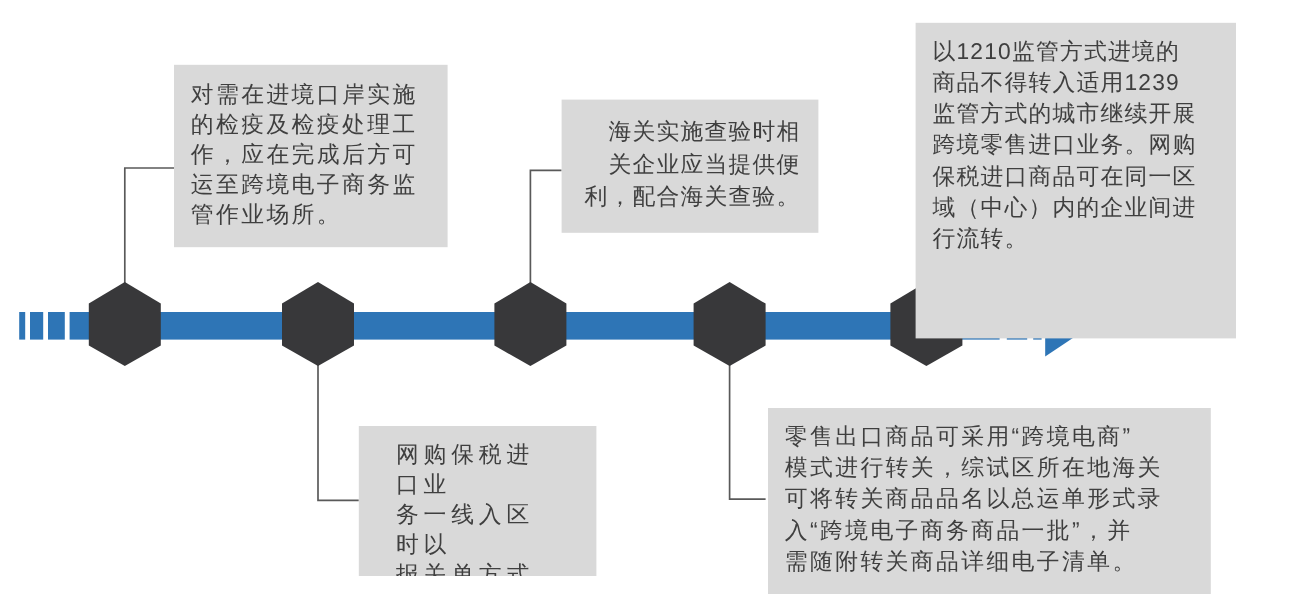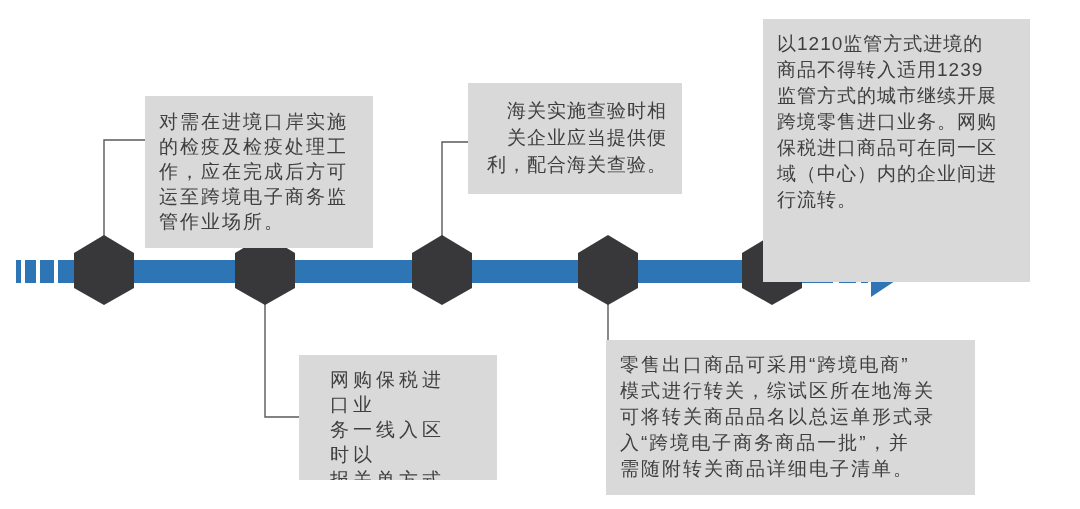--- a/index.html
+++ b/index.html
@@ -17,27 +17,27 @@
     color:var(--text-color,#3F3F3F);
     box-sizing:border-box;
     overflow:hidden;
   }
   .callout .txt{
     display:block;
     white-space:pre-line;
     font-size:19px;
   }
   
-  .c1{left:145px;top:54px;width:228px;height:152px;padding:13px 14px;margin-top:42px;}
+  .c1{left:145px;top:54px;width:228px;height:152px;padding:13px 14px;}
   .c1 .txt{line-height:25px;letter-spacing:2px;}
   .c2{left:299px;top:355px;width:198px;height:125px;padding:12px 31px;}
   .c2 .txt{line-height:25px;letter-spacing:4px;}
   .c3{left:468px;top:83px;width:214px;height:111px;padding:14px 15px;}
   .c3 .txt{line-height:27px;letter-spacing:1px;text-align:right;}
-  .c4{left:606px;top:340px;width:369px;height:155px;padding:12px 14px;}
+  .c4{left:640px;top:340px;width:369px;height:155px;padding:12px 14px;}
   .c4 .txt{line-height:26px;letter-spacing:2px;}
   .c5{left:763px;top:19px;width:267px;height:263px;padding:12px 14px;}
   .c5 .txt{line-height:26px;letter-spacing:1px;}
 
   .connector{fill:none;stroke:var(--connector,#595959);stroke-width:1.4;}
   .hex{fill:var(--node-dark,#38383A);}
   .bluepart{fill:var(--accent-blue,#2E75B6);}
 </style>
 </head>
 <body>

